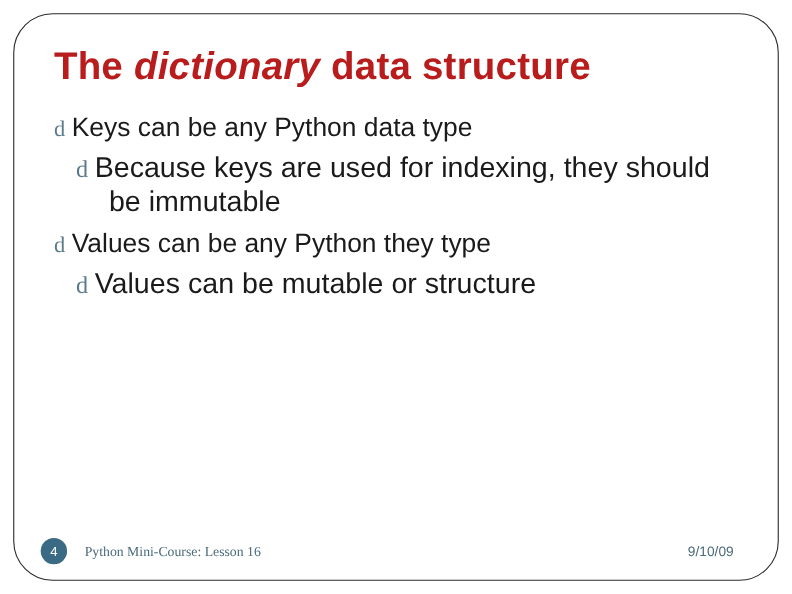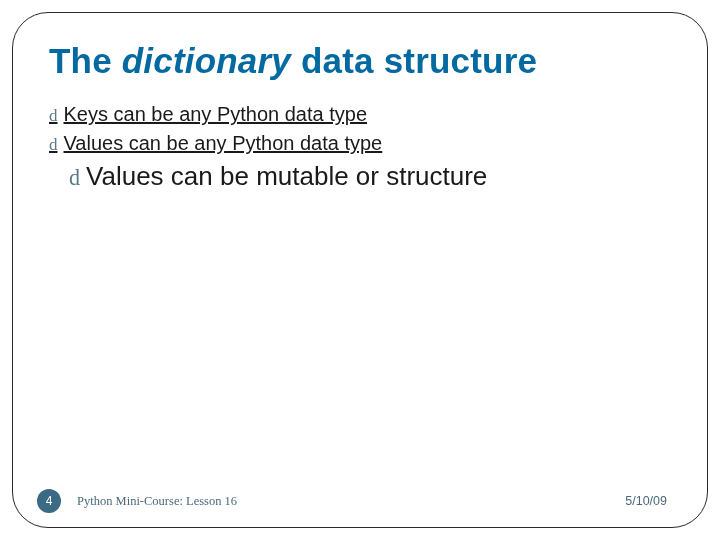--- a/index.html
+++ b/index.html
@@ -16,35 +16,34 @@
     width: 696px;
     height: 516px;
     border: 1.5px solid #2a2a2a;
     border-radius: 36px;
     padding: 28px 36px 18px 36px;
     display: flex;
     flex-direction: column;
   }
   .title {
     font-size: 35px;
-    color: #0369a1;
+    color: #b91c1c;
     margin-bottom: 22px;
     line-height: 1.15;
     letter-spacing: 0.2px;
   }
   .title .italic { font-style: italic; }
   .content { flex: 1; }
   .lvl1 {
-    font-size: 20px;
+    font-size: 24px;
     color: #1a1a1a;
     line-height: 1.15;
     margin-bottom: 6px;
     padding-left: 32px;
     text-indent: -32px;
-    text-decoration: underline;
   }
   .lvl2 {
     font-size: 26px;
     color: #1a1a1a;
     line-height: 1.18;
     margin-bottom: 10px;
     margin-left: 20px;
     padding-left: 30px;
     text-indent: -30px;
   }
@@ -88,32 +87,35 @@
   <h1 class="title">
     <span>The </span><span class="italic">dictionary</span><span> data structure</span>
   </h1>
 
   <div class="content">
 
     <div class="lvl1">
       <span class="bullet">d</span><span>Keys can be any Python data type</span>
     </div>
 
+    <div class="lvl2">
+      <span class="bullet">d</span><span>Because keys are used for indexing, they should be immutable</span>
+    </div>
 
     <div class="lvl1">
-      <span class="bullet">d</span><span>Values can be any Python data type</span>
+      <span class="bullet">d</span><span>Values can be any Python they type</span>
     </div>
 
     <div class="lvl2">
       <span class="bullet">d</span><span>Values can be mutable or structure</span>
     </div>
 
   </div>
 
   <div class="footer">
     <div class="slidenum-badge">
       <span>4</span>
     </div>
     <div class="course">Python Mini-Course: Lesson 16</div>
-    <div class="date">5/10/09</div>
+    <div class="date">9/10/09</div>
   </div>
 
 </div>
 
 </body></html>

